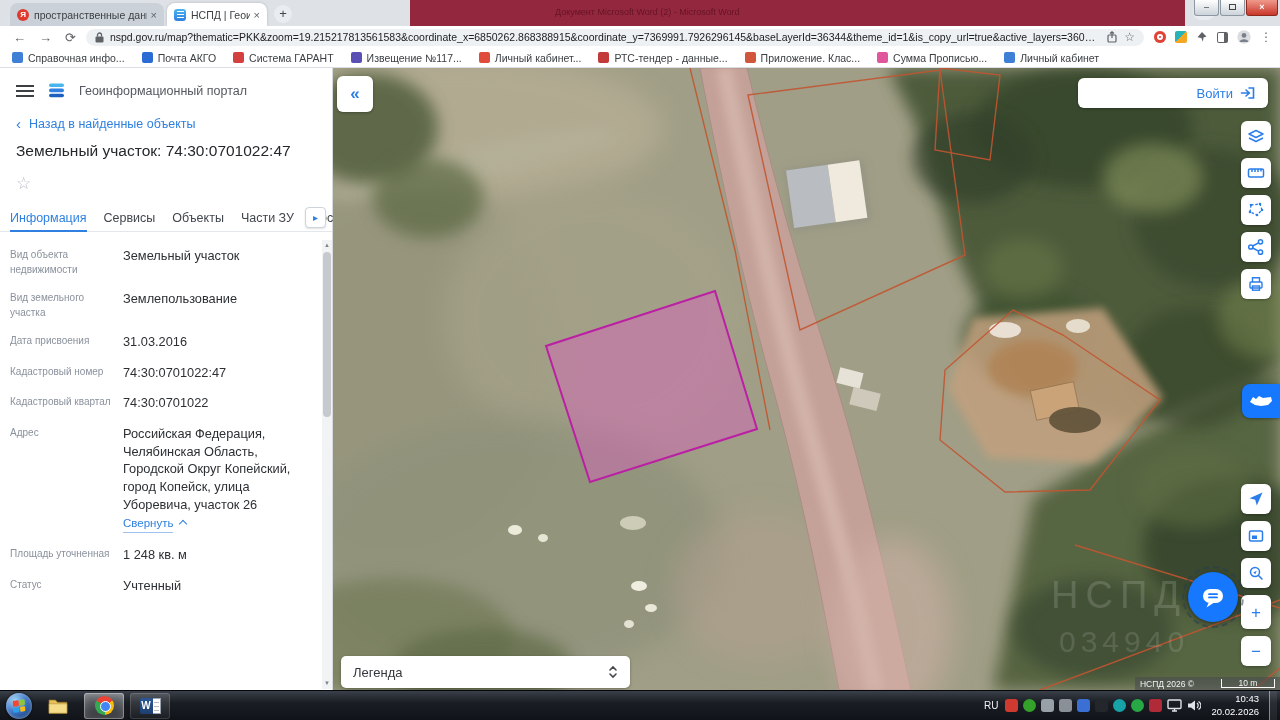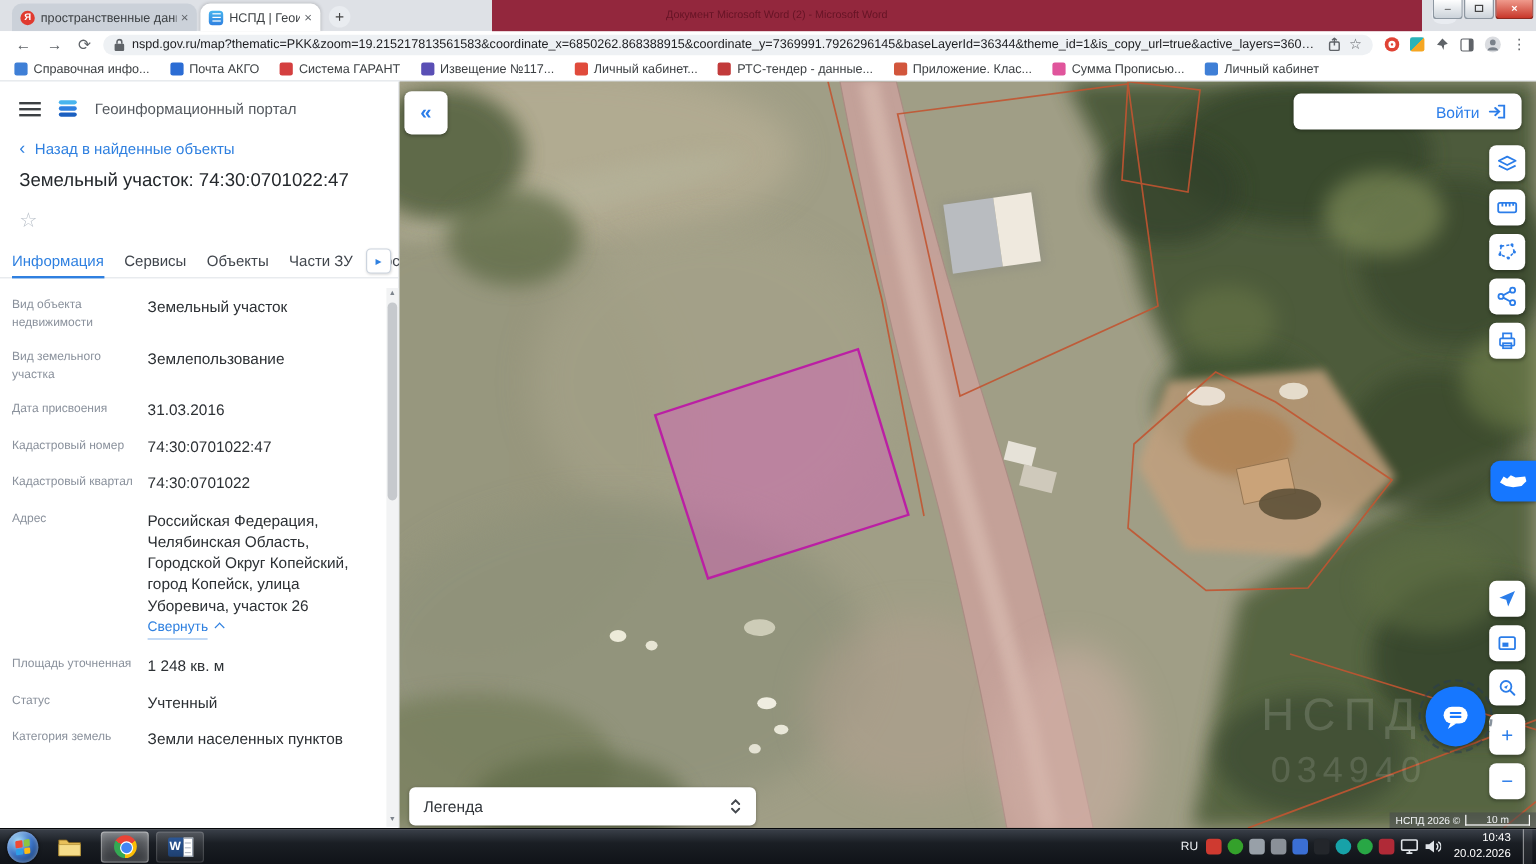--- a/index.html
+++ b/index.html
@@ -78,21 +78,21 @@
   .mbtn{position:absolute;background:#fff;border-radius:6px;box-shadow:0 1px 3px rgba(0,0,0,.3);display:flex;align-items:center;justify-content:center;color:#2b7de9}
   .collapsebtn{left:4px;top:8px;width:36px;height:36px;font-size:17px;font-weight:bold}
   .loginbtn{position:absolute;left:745px;top:10px;width:190px;height:30px;background:#fff;border-radius:6px;box-shadow:0 1px 3px rgba(0,0,0,.3);display:flex;align-items:center;justify-content:flex-end;gap:7px;padding:0 12px;color:#2b7de9;font-size:13px}
   .stack{position:absolute;right:9px;display:flex;flex-direction:column;gap:7px}
   .stack .mbtn{position:static;width:30px;height:30px}
   .zoomglyph{font-size:17px;line-height:1}
   .rufab{position:absolute;right:0;top:316px;width:38px;height:34px;background:#1677ff;border-radius:8px 0 0 8px;display:flex;align-items:center;justify-content:center;box-shadow:0 1px 3px rgba(0,0,0,.35)}
   .chatfab{position:absolute;right:42px;top:504px;width:50px;height:50px;border-radius:50%;background:#1677ff;display:flex;align-items:center;justify-content:center;box-shadow:0 2px 5px rgba(0,0,0,.4)}
   .chatfab::before{content:"";position:absolute;left:-6px;top:-6px;right:-6px;bottom:-6px;border:2px dashed rgba(40,60,80,.55);border-radius:50%}
   .legend{position:absolute;left:8px;top:588px;width:289px;height:32px;background:#fff;border-radius:5px;box-shadow:0 1px 3px rgba(0,0,0,.3);display:flex;align-items:center;justify-content:space-between;padding:0 12px;font-size:13px;color:#33373c}
-  .attr{position:absolute;right:0;bottom:0;height:13px;display:flex;align-items:center;background:rgba(70,72,78,.55);color:#f2f4f6;font-size:8.5px;padding:0 5px;gap:4px}
+  .attr{position:absolute;right:0;bottom:0;height:13px;display:flex;align-items:center;background:rgba(70,72,78,.55);color:#f2f4f6;font-size:8.5px;padding:0 5px;gap:27px}
   .scalewrap{display:flex;align-items:flex-end;gap:3px}
   .scalebar{width:54px;height:9px;border-left:1px solid #fff;border-right:1px solid #fff;border-bottom:1px solid #fff;text-align:center;font-size:8.5px;line-height:8px}
 
   
   .taskbar{position:absolute;left:0;top:690px;width:1280px;height:30px;background:linear-gradient(#3a4049,#1a1e24 40%,#101318);border-top:1px solid #05070a;display:flex;align-items:center;gap:6px;padding-left:6px}
   .orb{width:26px;height:26px;border-radius:50%;background:radial-gradient(circle at 35% 30%,#a6dcf7,#3c74c8 45%,#16407c 78%,#0b2a55);box-shadow:inset 0 0 4px rgba(255,255,255,.55),0 0 3px rgba(0,0,0,.7);position:relative;flex:none}
   .orbflag{position:absolute;left:7px;top:7px;width:12px;height:12px;display:grid;grid-template-columns:1fr 1fr;grid-template-rows:1fr 1fr;gap:1px;transform:rotate(-4deg) skewY(-5deg)}
   .orbflag i{border-radius:1px}
   .tbtn{width:40px;height:26px;border-radius:3px;display:flex;align-items:center;justify-content:center;flex:none}
   .tbtn.open{background:linear-gradient(rgba(255,255,255,.16),rgba(255,255,255,.04));box-shadow:inset 0 0 0 1px rgba(255,255,255,.14)}
@@ -265,24 +265,20 @@
         <span class="flink">Свернуть</span><i class="caretup"></i>
       </span>
     </div>
     <div class="frow">
         <span class="flabel">Площадь уточненная</span>
         <span class="fvalue">1 248 кв. м</span>
       </div>
     <div class="frow">
         <span class="flabel">Статус</span>
         <span class="fvalue">Учтенный</span>
-      </div>
-    <div class="frow">
-        <span class="flabel">Категория земель</span>
-        <span class="fvalue">Земли населенных пунктов</span>
       </div>
 
   </div>
   <div class="pscroll">
     <span class="sarrow up">▲</span>
     <div class="thumb"></div>
     <span class="sarrow down">▼</span>
   </div>
 </div>
 

